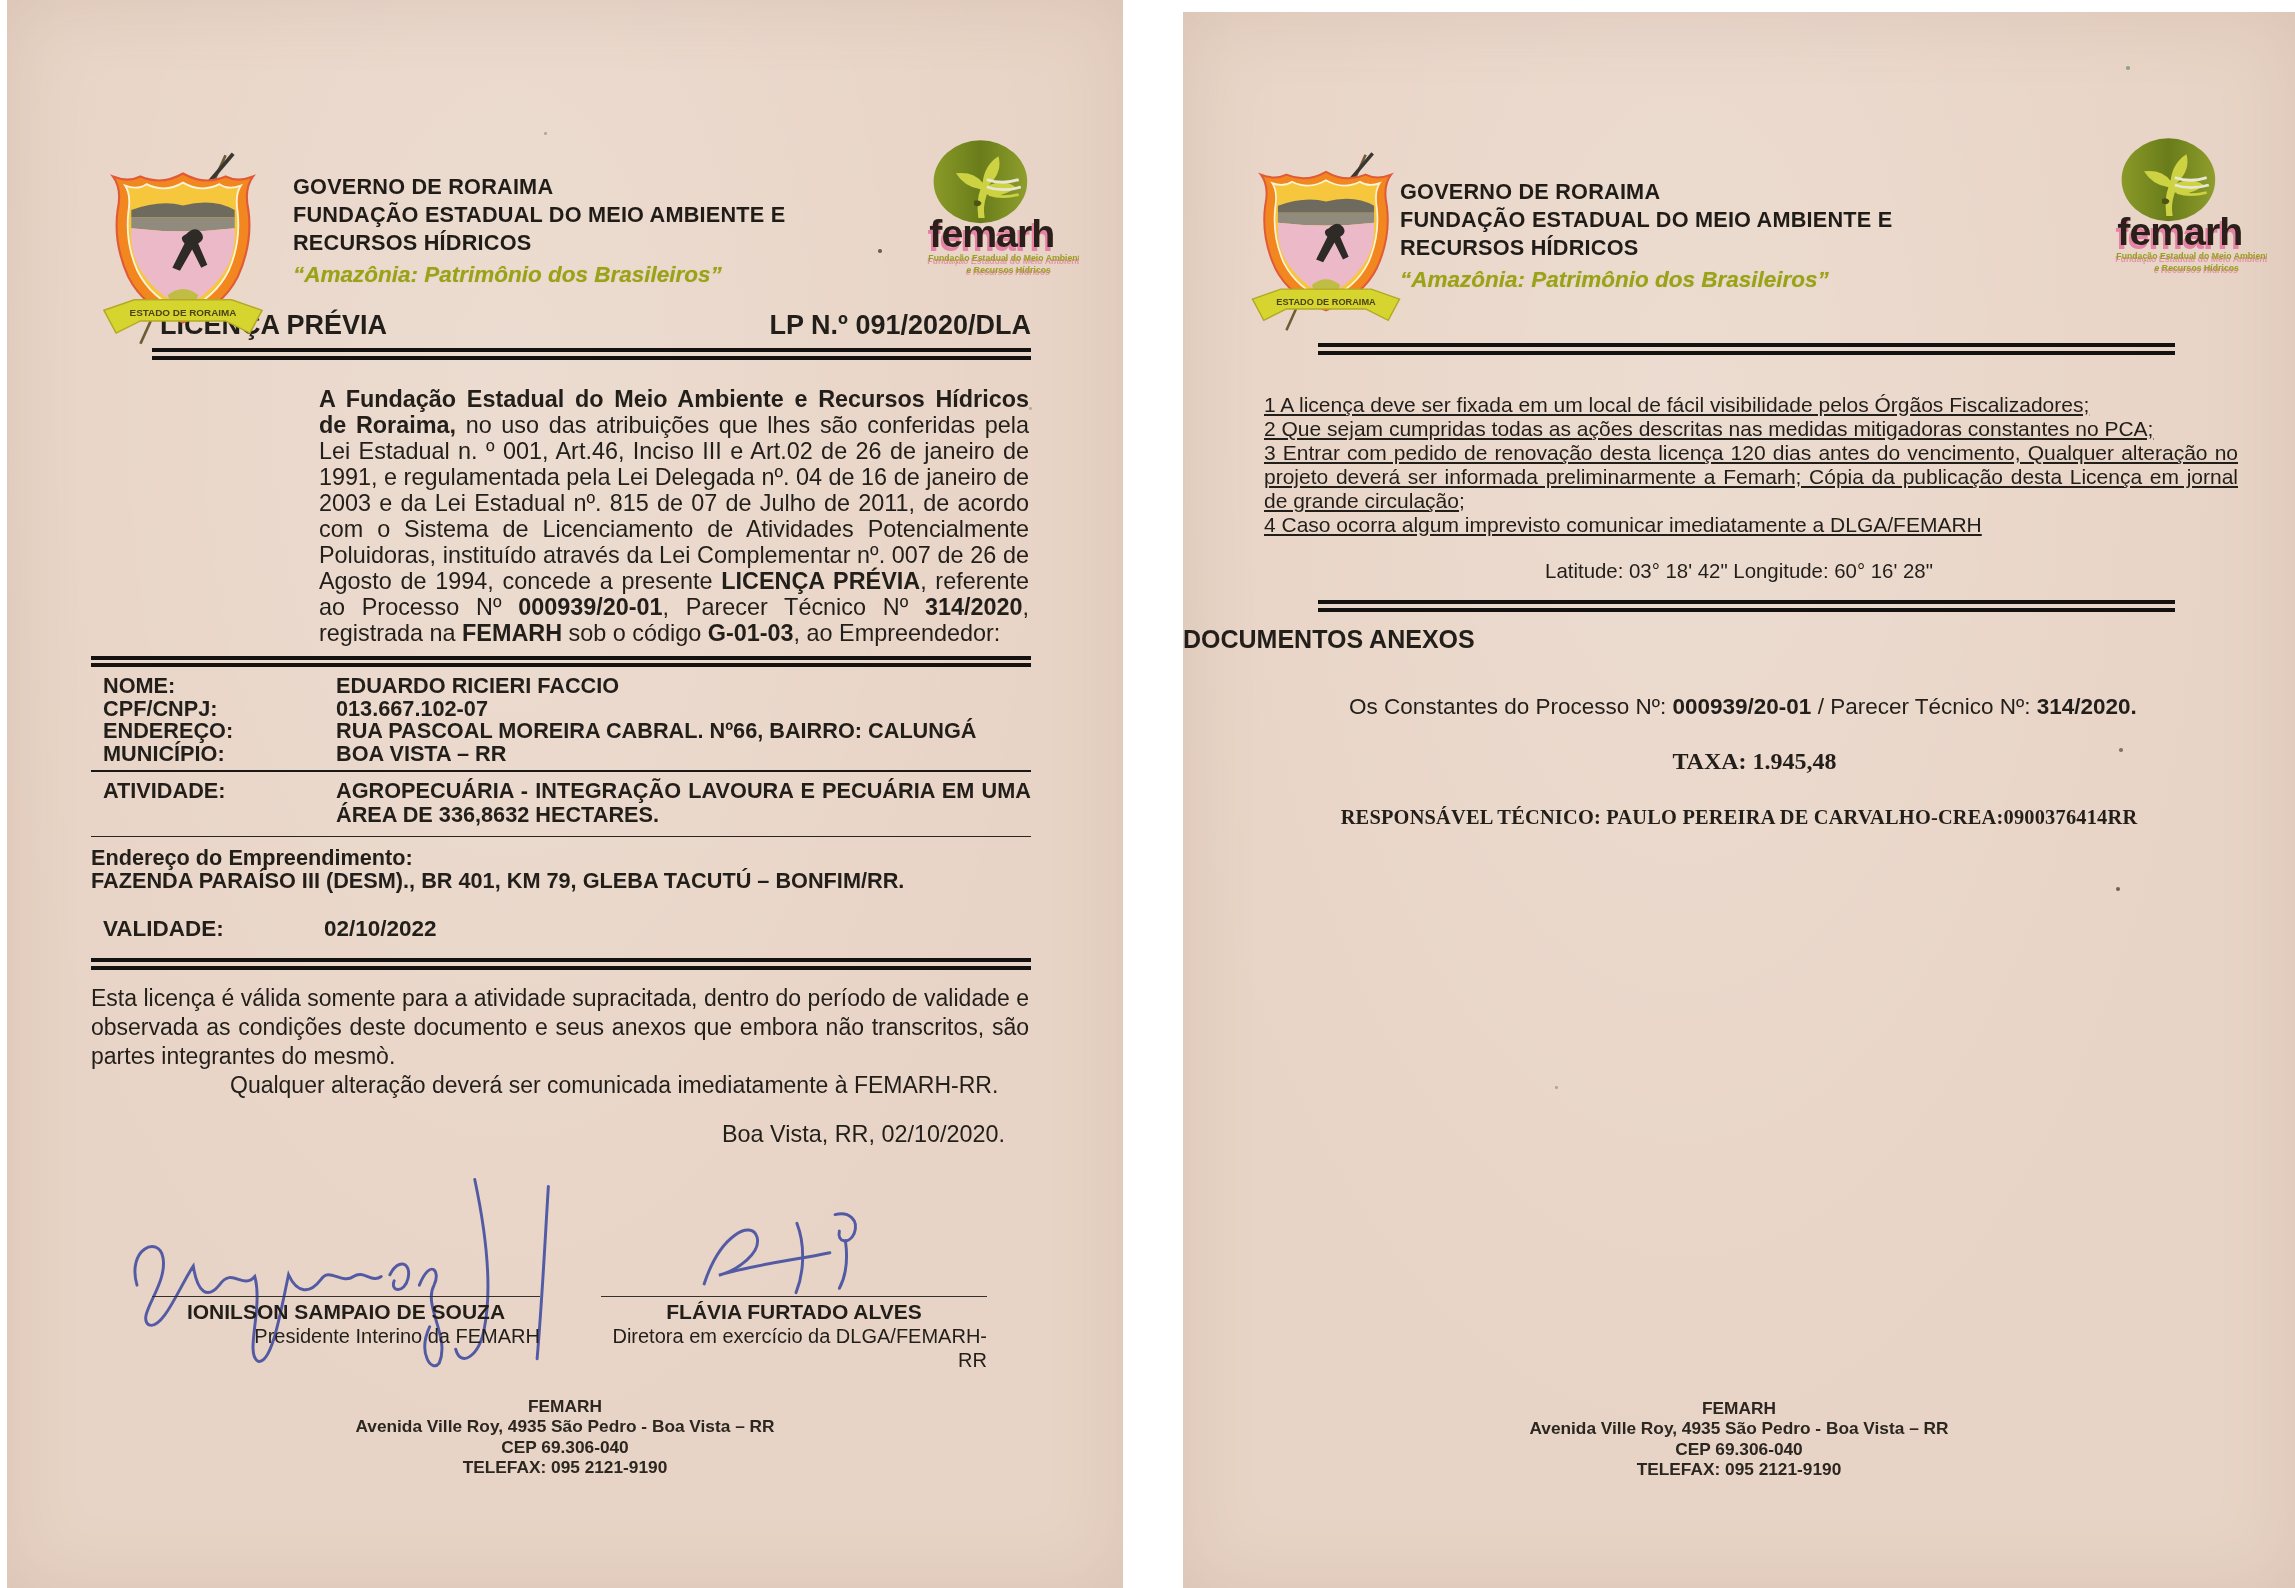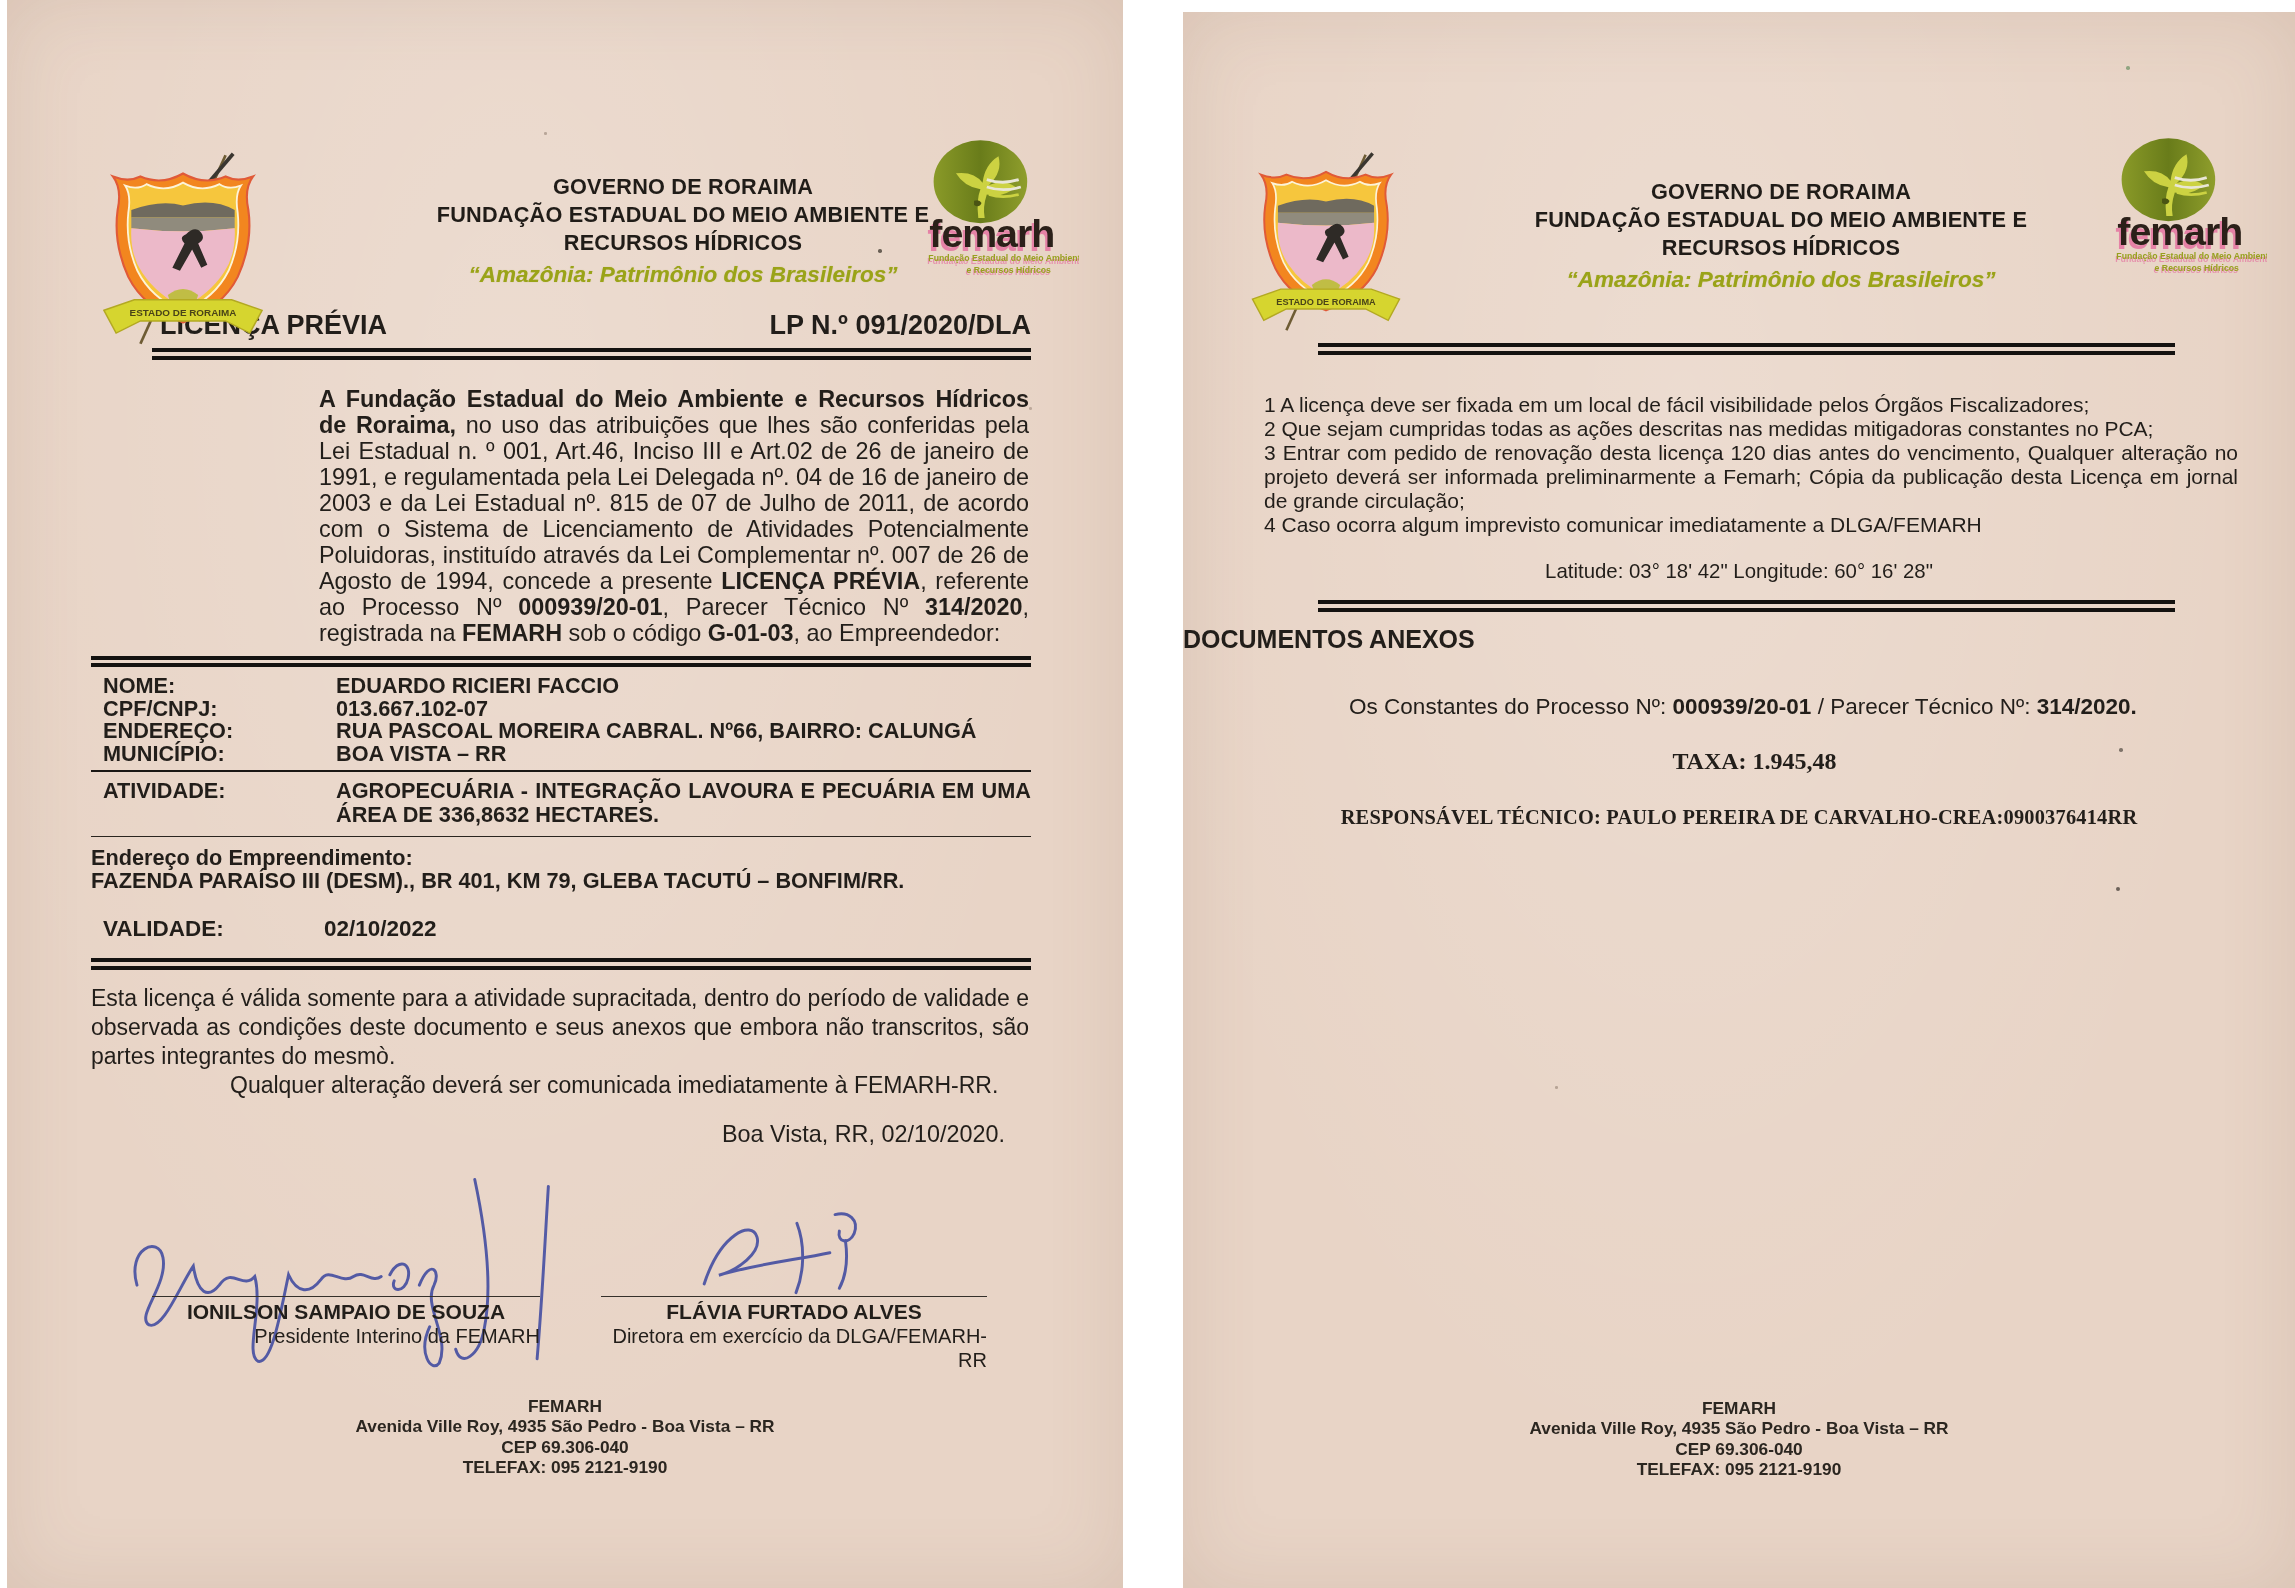--- a/index.html
+++ b/index.html
@@ -8,21 +8,21 @@
     background-image:radial-gradient(ellipse at 45% 25%, rgba(255,255,255,.18), rgba(0,0,0,0) 65%);
     box-shadow:inset 0 0 78px rgba(125,92,70,.14);}
   .page-left{left:7px;top:0;width:1116px;height:1589px;}
   .page-right{left:1183px;top:12px;width:1112px;height:1577px;}
 
   
   .hdr{position:relative;height:310px;}
   .page-right .hdr{height:331px;}
   .coat{position:absolute;left:80px;top:149px;width:192px;height:201px;}
   .page-right .coat{left:54px;top:137px;width:178px;height:187px;}
-  .org{position:absolute;left:286px;top:173px;width:780px;text-align:center;}
+  .org{position:absolute;left:286px;top:173px;width:780px;text-align:left;}
   .page-right .org{left:217px;top:166px;width:762px;}
   .org-line{font-weight:700;font-size:21.7px;line-height:28px;letter-spacing:0.2px;color:#201c18;}
   .motto{font-weight:700;font-style:italic;font-size:22.5px;line-height:29.5px;margin-top:2.6px;color:#9aa318;
     text-shadow:0 0 0.9px rgba(154,163,24,.5);}
   .femarh{position:absolute;left:911px;top:137px;width:161px;height:149px;}
   .page-right .femarh{left:923px;top:123px;width:161px;height:149px;}
 
   
   .rule{border-top:4.3px solid #141210;border-bottom:4.3px solid #141210;height:3.5px;}
   .rule.mid{border:none;border-top:2.6px solid #1a1714;height:0;}
@@ -60,21 +60,21 @@
   .sig-svg.s-left{left:104px;top:-8.7px;width:485px;height:217px;}
   .sig-svg.s-right{left:658px;top:35px;width:243px;height:130px;}
   .footer{position:absolute;left:0;top:1396px;width:100%;text-align:center;
     font-weight:700;font-size:17.3px;line-height:20.4px;color:#2b2620;}
   .page-right .footer{top:1386px;}
 
   
   .r-rule{margin:0 120px 0 135px;}
   .r-head{margin:43px 0 0 0;text-align:center;font-weight:700;font-size:25px;letter-spacing:0.2px;}
   .conds{margin:38px 57px 0 81px;font-size:21px;line-height:24px;}
-  .conds p{margin:0;text-align:justify;}
+  .conds p{margin:0;text-align:justify;text-decoration:underline;}
   .coords{margin:23.4px 0 0 0;text-align:center;font-size:20.4px;}
   .r-rule-2{margin:17.3px 120px 0 135px;}
   .annex-head{margin:13px 0 0 0;text-align:left;font-weight:700;font-size:25px;}
   .annex-line{margin:40px 0 0 8px;text-align:center;font-size:22.5px;}
   .tax-line{margin:28px 0 0 31px;text-align:center;font-family:"Liberation Serif", serif;
     font-weight:700;font-size:24px;}
   .resp-line{margin:31px 0 0 0;text-align:center;font-family:"Liberation Serif", serif;
     font-weight:700;font-size:20.4px;letter-spacing:0.2px;}
 
   

